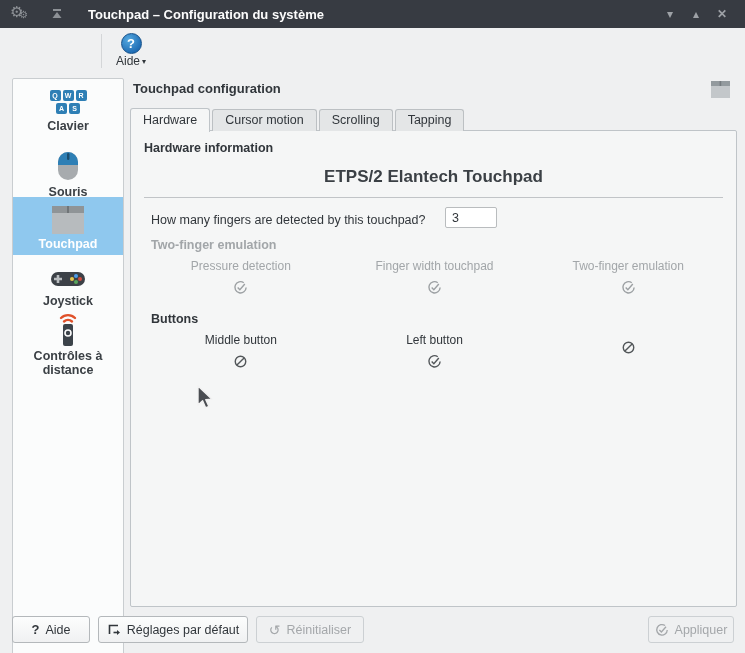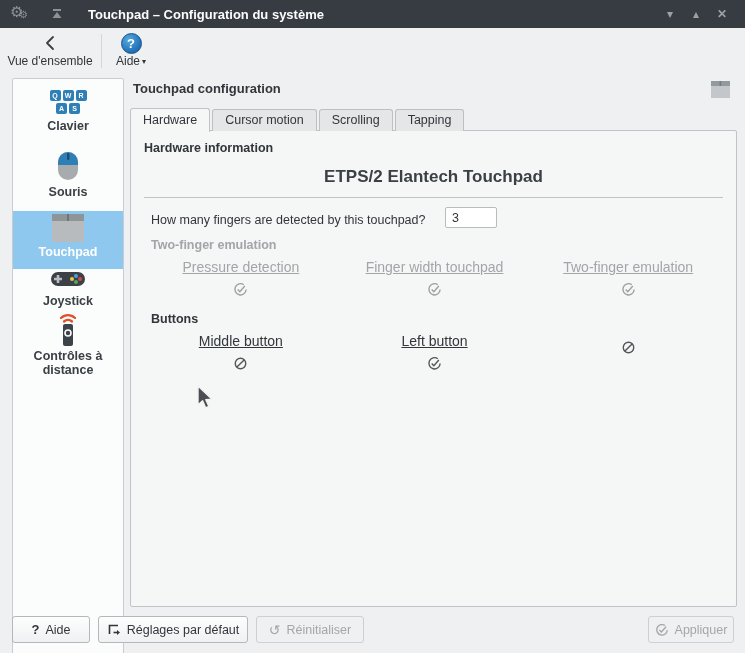--- a/index.html
+++ b/index.html
@@ -87,21 +87,21 @@
   .finger-row .q { font-size:12.5px; }
   .finger-input {
     position:absolute; left:314px; top:76px; width:52px; height:21px;
     border:1px solid #b9bcbe; border-radius:2px; background:#fff;
     font-family:"Liberation Sans", sans-serif; font-size:12.5px; color:#31363b; padding:0 6px;
   }
   .section-title { position:absolute; left:20px; font-weight:bold; font-size:12.5px; }
   .section-title.disabled { color:#a2a6a9; }
   .cols { position:absolute; left:13px; width:581px; display:flex; }
   .col { flex:1; text-align:center; }
-  .col .clabel { font-size:14px;text-decoration:underline; }
+  .col .clabel { font-size:12px; }
   .col .clabel.disabled { color:#a2a6a9; }
   .col .cicon { margin-top:7px; height:16px; display:flex; justify-content:center; }
 
   
   .btn {
     position:absolute; top:616px; height:27px; border:1px solid #b4b8bb; border-radius:3px;
     background:linear-gradient(#fcfdfd,#f0f1f2); color:#31363b; font-size:12.5px;
     display:flex; align-items:center; justify-content:center; gap:6px; cursor:default;
   }
   .btn.disabled {
@@ -125,28 +125,20 @@
     <path d="M3 3 h8" stroke="#8d9196" stroke-width="2" fill="none"></path>
     <path d="M7 5 L2.5 11 h9 Z" fill="#8d9196"></path>
   </svg>
   <span class="title">Touchpad – Configuration du système</span>
   <span class="win-btn">▾</span>
   <span class="win-btn">▴</span>
   <span class="win-btn close">✕</span>
 </div>
 
 <div class="toolbar">
-  <div class="tool-btn" style="left:6px; width:88px;">
-    <span class="ticon">
-      <svg width="14" height="16" viewBox="0 0 14 16">
-          <path d="M10 2 L4 8 L10 14" fill="none" stroke="#3b4045" stroke-width="1.8" stroke-linecap="round" stroke-linejoin="round"></path>
-        </svg>
-    </span>
-    <span>Vue d'ensemble</span>
-  </div>
   <div class="tool-sep"></div>
   <div class="tool-btn" style="left:108px; width:46px;">
     <span class="ticon">
         <span class="help-circle">?</span>
       </span>
     <span style="display:flex; align-items:center;">
       <span>Aide</span>
       <span class="drop-arrow">▾</span>
     </span>
   </div>
@@ -175,21 +167,21 @@
     <div class="side-icon" style="height:38px;">
       <svg width="26" height="34" viewBox="0 0 26 34">
         <path d="M3 13 a10 10 0 0 1 20 0 v8 a10 10 0 0 1 -20 0 Z" fill="#a7abae"></path>
         <path d="M3 13 a10 10 0 0 1 20 0 v3 H3 Z" fill="#2e7fb5"></path>
         <rect x="12" y="4" width="2.4" height="7" rx="1.2" fill="#1b4d6e"></rect>
       </svg>
     </div>
     <div class="label">Souris</div>
   </div>
 
-  <div class="side-item selected" style="top:132px; height:58px; ">
+  <div class="side-item selected" style="top:118px; height:58px; padding-top:6px;">
     <div class="side-icon" style="height:34px;">
       <svg width="38" height="32" viewBox="0 0 38 32">
         <rect x="3" y="2" width="32" height="28" fill="#b7bbbe"></rect>
         <rect x="3" y="2" width="32" height="7" fill="#8f9497"></rect>
         <rect x="18" y="2" width="2" height="7" fill="#6f7477"></rect>
       </svg>
     </div>
     <div class="label">Touchpad</div>
   </div>
 

